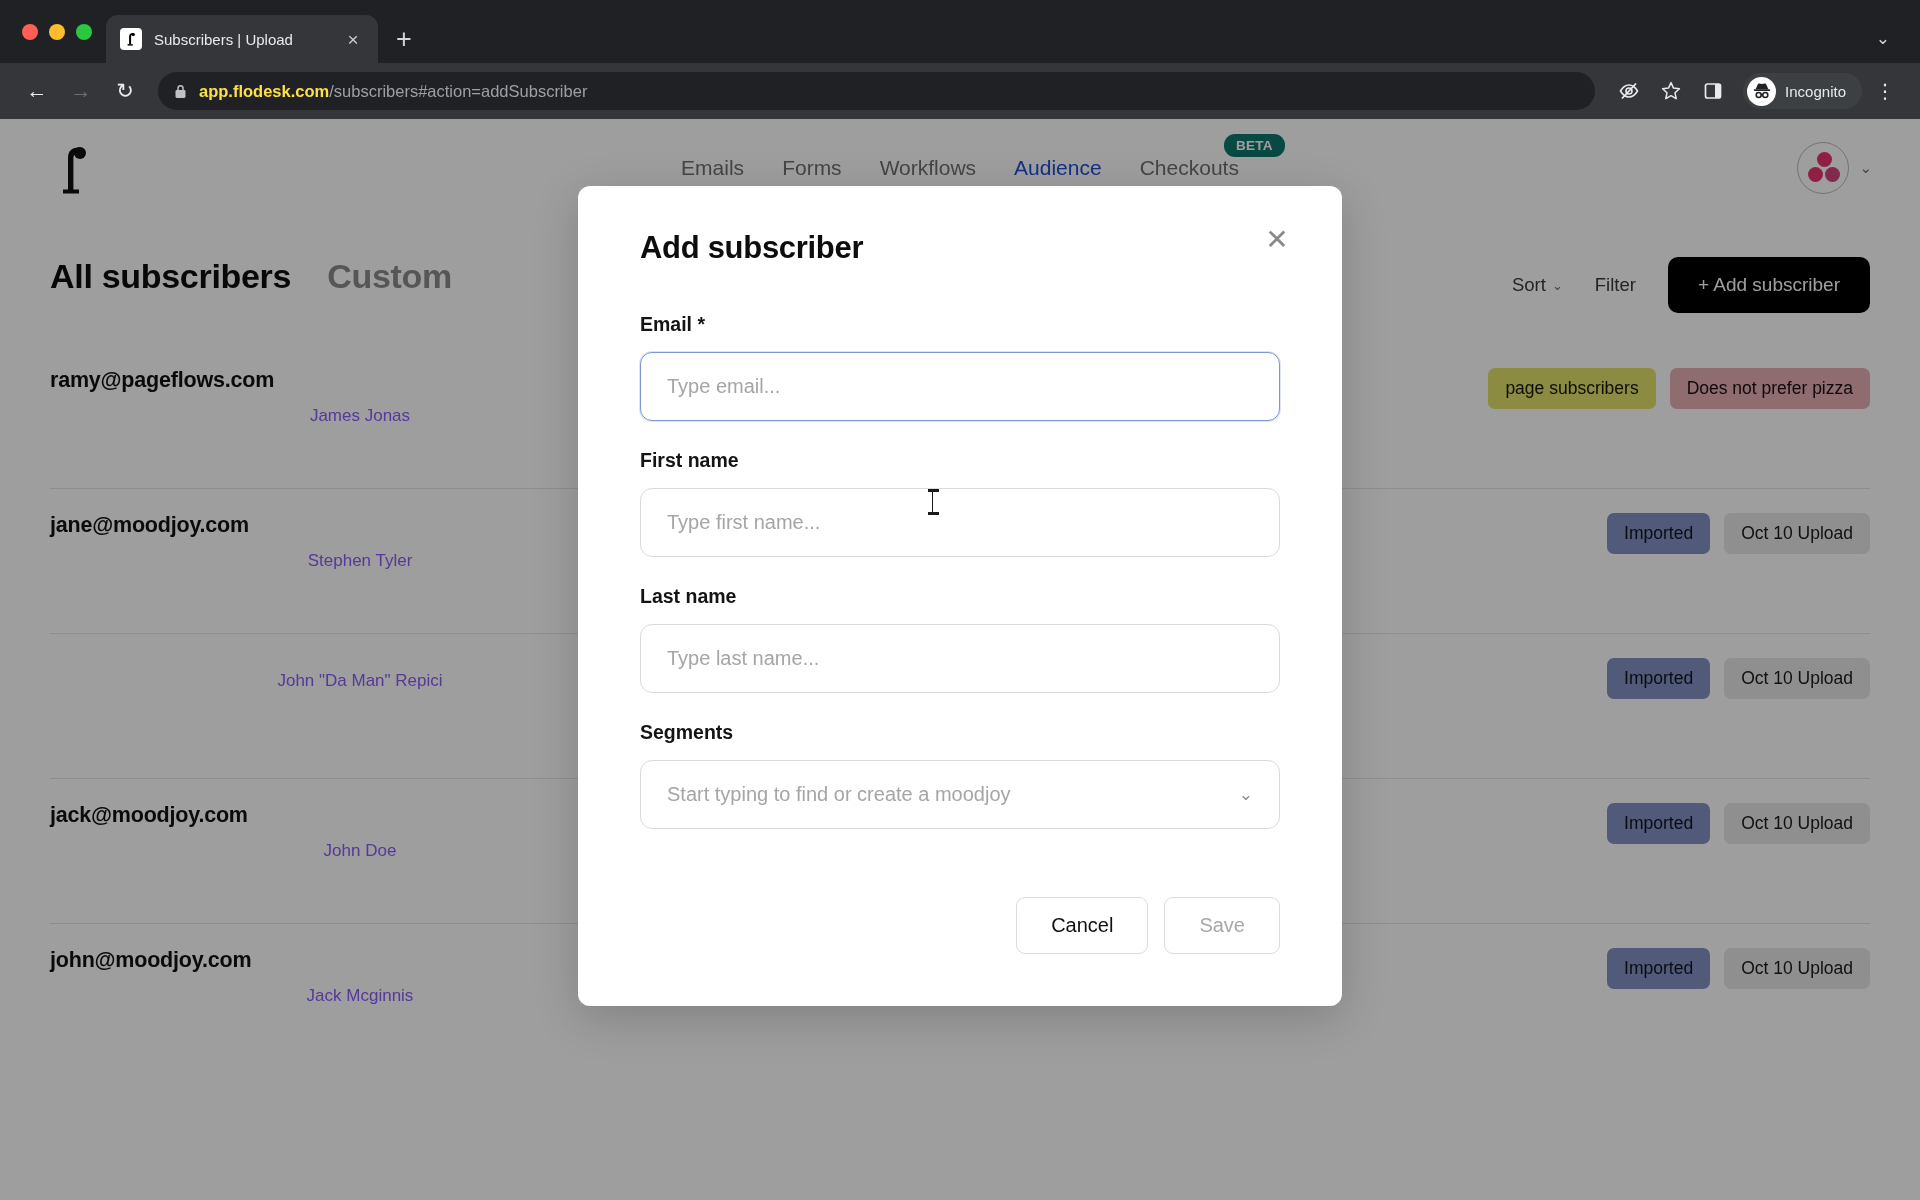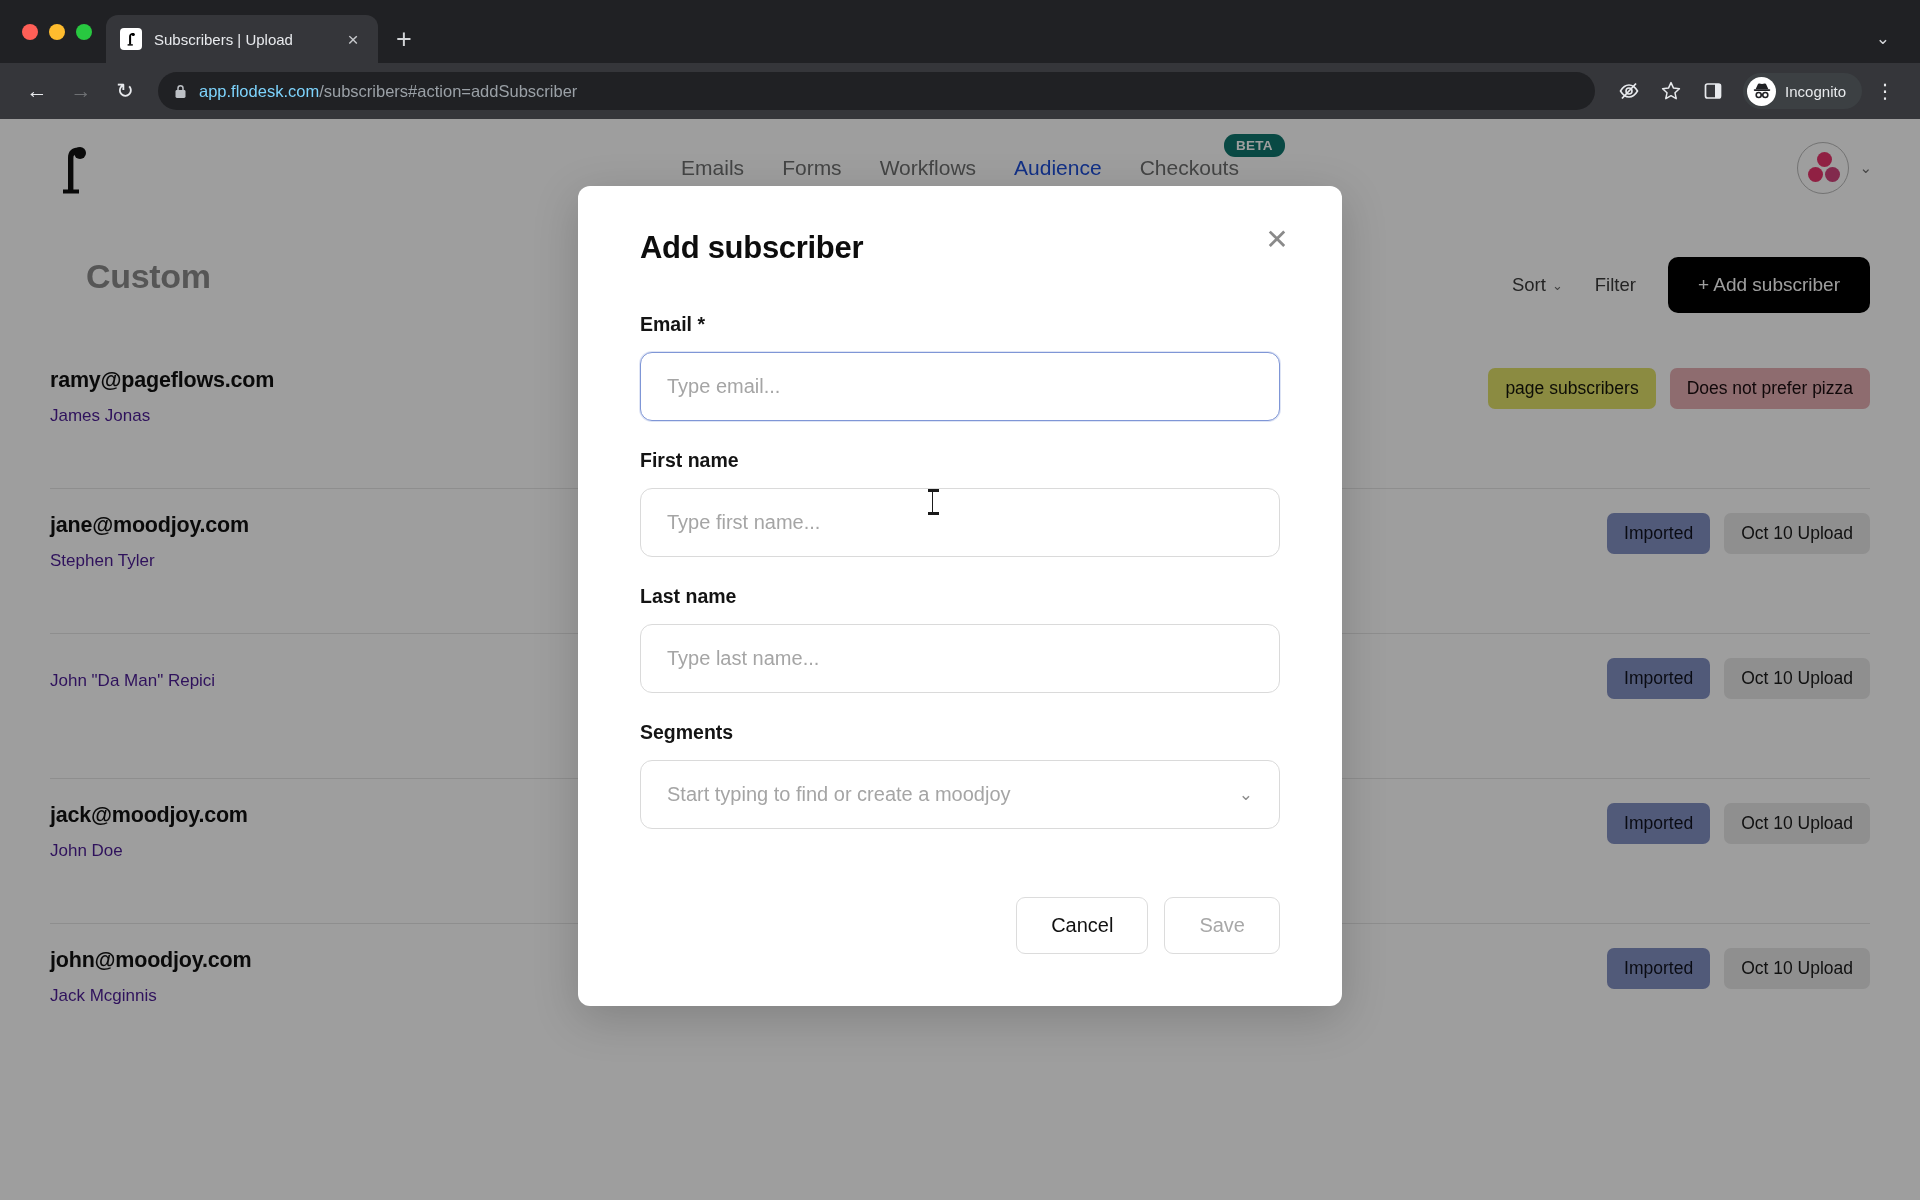--- a/index.html
+++ b/index.html
@@ -57,21 +57,21 @@
     color: #e8eaed; font-size: 21px;
   }
   .nav-btn.disabled { color: #6e7073; }
   #omnibox {
     flex: 1; height: 38px; background: #202124; border-radius: 19px;
     display: flex; align-items: center; padding: 0 16px; gap: 12px;
     margin-left: 8px; margin-right: 10px;
   }
   #omni-lock { color: #bdc1c6; font-size: 13px; display: flex; align-items: center; }
   #omni-url { font-size: 16.5px; color: #9aa0a6; white-space: nowrap; }
-  #omni-url b { color: #7dd3fc; font-weight: 400; }
+  #omni-url b { color: #fde047; font-weight: 700; }
   #toolbar-icons { display: flex; align-items: center; gap: 6px; }
   .tb-icon {
     width: 36px; height: 36px; display: flex; align-items: center; justify-content: center;
     color: #e8eaed;
   }
   #incognito-chip {
     display: flex; align-items: center; gap: 9px; height: 36px;
     background: #3c4043; border-radius: 18px; padding: 0 16px 0 4px; margin-left: 6px;
   }
   #incognito-avatar {
@@ -139,21 +139,21 @@
 
   
   #rows { margin-top: 48px; padding: 0 50px; }
   .row {
     display: flex; align-items: flex-start; padding: 22px 0 30px 0;
     border-bottom: 1px solid #e6e6e6; position: relative; min-height: 145px; gap: 25px;
   }
   .row:last-child { border-bottom: none; }
   .col-email { width: 620px; flex: none; padding-top: 2px; }
   .sub-email { font-size: 21.5px; font-weight: 700; color: #111111; letter-spacing: -0.2px; }
-  .sub-name { font-size: 17px; color: #4c1d95; margin-top: 13px; }
+  .sub-name { font-size: 17px; color: #8b5cf6; margin-top: 13px; text-align: center; }
   .col-status { width: 520px; flex: none; padding-top: 2px; }
   .status-main { font-size: 20px; font-weight: 700; color: #111111; }
   .status-sub { font-size: 17px; color: #6e6e6e; margin-top: 13px; }
   .col-tags { flex: 1; display: flex; align-items: flex-start; justify-content: flex-end; gap: 14px; padding-top: 2px; }
   .tag { font-size: 17.5px; border-radius: 7px; padding: 10px 17px; white-space: nowrap; }
   .tag.yellow { background: #e0e06a; color: #15150a; }
   .tag.pink   { background: #e5aeb4; color: #1a0d0f; }
   .tag.blue   { background: #8491c4; color: #10131f; }
   .tag.plain  { background: #e7e7e7; color: #1a1a1a; }
 
@@ -305,20 +305,21 @@
           <div id="account-avatar">
             <span class="dot d1"></span>
             <span class="dot d2"></span>
             <span class="dot d3"></span>
           </div>
           <span id="account-chevron">⌄</span>
         </div>
       </div>
 
       <div id="page-head">
+        <span id="page-title">All subscribers</span>
         <span id="tab-custom">Custom</span>
         <div id="head-tools">
           <span class="tool-link">
             <span>Sort</span>
             <span class="chev">⌄</span>
           </span>
           <span class="tool-link">Filter</span>
           <span id="add-subscriber-btn">+ Add subscriber</span>
         </div>
       </div>

